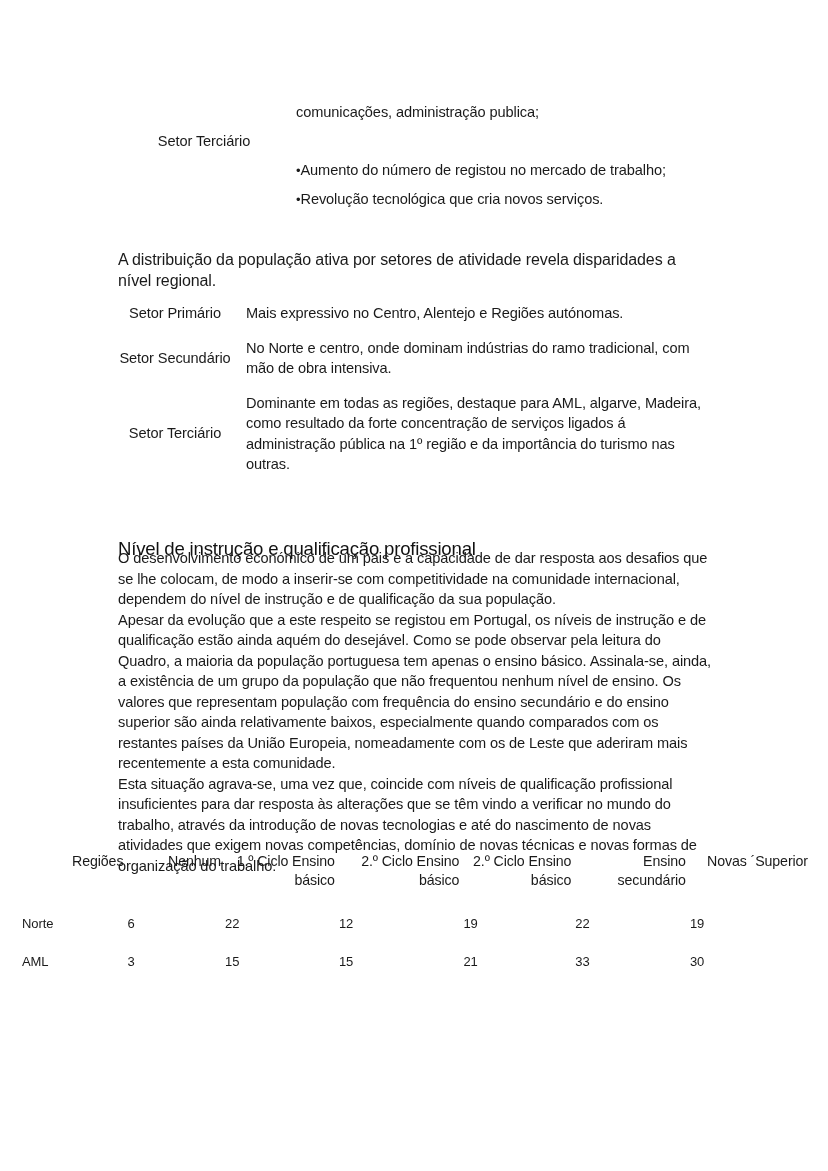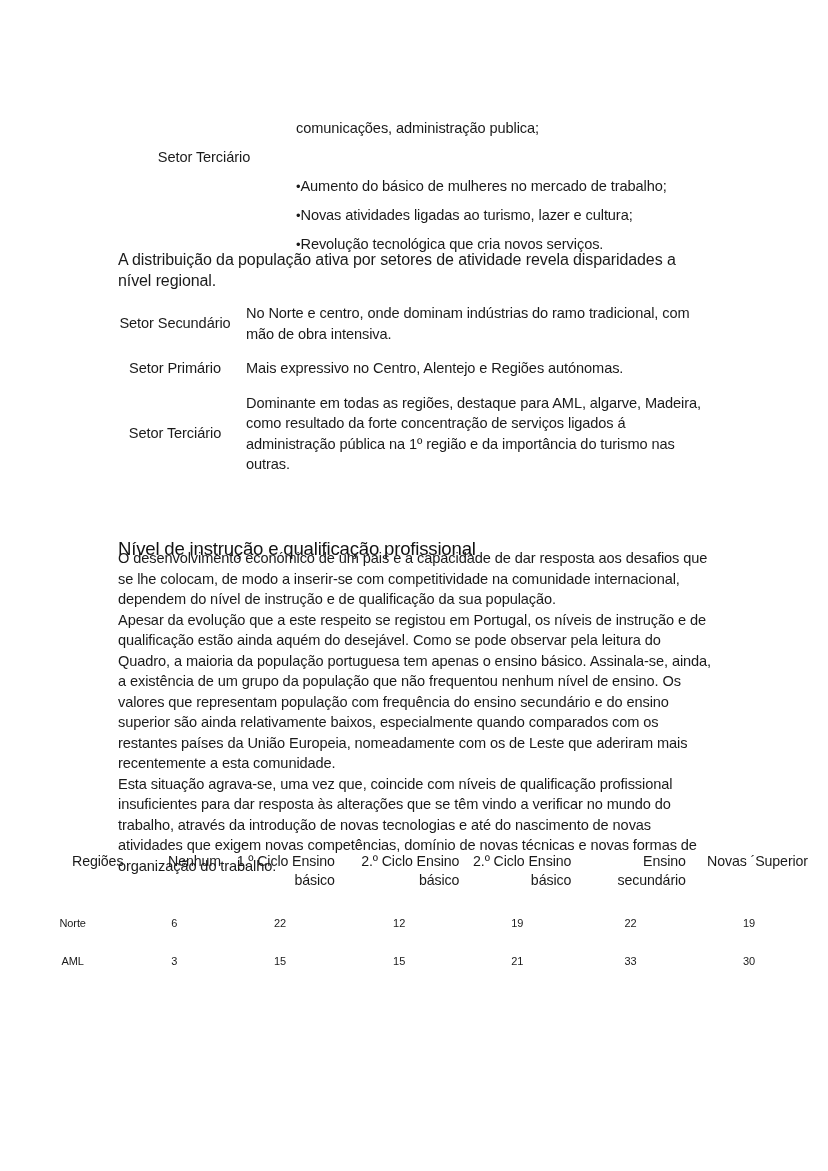--- a/index.html
+++ b/index.html
@@ -23,21 +23,20 @@
     height: 1171px;
     overflow: hidden;
   }
 
   
   .sector-bullet-table {
     position: absolute;
     left: 112px;
     top: 98px;
     width: 600px;
-    margin-top: 16px;
   }
   .sbt-row {
     display: flex;
     align-items: flex-start;
   }
   .sbt-label-col {
     width: 184px;
     flex: 0 0 184px;
     text-align: center;
     font-size: 14.6px;
@@ -136,24 +135,24 @@
   .data-table th {
     font-weight: 400;
     font-size: 14.2px;
     line-height: 19px;
     letter-spacing: -0.1px;
     text-align: right;
     vertical-align: top;
     padding: 0 2px;
   }
   .data-table td {
-    font-size: 11px;
+    font-size: 13px;
     line-height: 19px;
     letter-spacing: -0.1px;
-    text-align: center;
+    text-align: left;
     padding: 0 2px;
     height: 38px;
     vertical-align: middle;
   }
   .data-table tbody tr:first-child td { padding-top: 14px; }
 
   .col-regioes    { width: 103px; }
   .col-nenhum     { width: 95px;  }
   .col-ciclo1     { width: 112px; }
   .col-ciclo2     { width: 123px; }
@@ -175,52 +174,46 @@
       </div>
     </div>
 
     <div class="sbt-row">
       <div class="sbt-label-col">Setor Terciário</div>
     </div>
 
     <div class="sbt-row">
       <div class="sbt-label-col"></div>
       <div class="sbt-content-col">
-        <div class="sbt-line"><span class="bullet-dot">•</span><span>Aumento do básico de mulheres no mercado de trabalho;</span></div>
+        <div class="sbt-line"><span class="bullet-dot">•</span><span>Aumento do número de registou no mercado de trabalho;</span></div>
       </div>
     </div>
 
-    <div class="sbt-row">
-      <div class="sbt-label-col"></div>
-      <div class="sbt-content-col">
-        <div class="sbt-line"><span class="bullet-dot">•</span><span>Novas atividades ligadas ao turismo, lazer e cultura;</span></div>
-      </div>
-    </div>
 
     <div class="sbt-row">
       <div class="sbt-label-col"></div>
       <div class="sbt-content-col">
         <div class="sbt-line"><span class="bullet-dot">•</span><span>Revolução tecnológica que cria novos serviços.</span></div>
       </div>
     </div>
 
   </div>
 
   <div class="intro-para">A distribuição da população ativa por setores de atividade revela disparidades a nível regional.</div>
 
   <div class="sector-desc-table">
 
     <div class="sdt-row">
+      <div class="sdt-label-col">Setor Primário</div>
+      <div class="sdt-desc-col">Mais expressivo no Centro, Alentejo e Regiões autónomas.</div>
+    </div>
+
+    <div class="sdt-row">
       <div class="sdt-label-col">Setor Secundário</div>
       <div class="sdt-desc-col">No Norte e centro, onde dominam indústrias do ramo tradicional, com mão de obra intensiva.</div>
-    </div>
-
-    <div class="sdt-row">
-      <div class="sdt-label-col">Setor Primário</div>
-      <div class="sdt-desc-col">Mais expressivo no Centro, Alentejo e Regiões autónomas.</div>
     </div>
 
     <div class="sdt-row">
       <div class="sdt-label-col">Setor Terciário</div>
       <div class="sdt-desc-col">Dominante em todas as regiões, destaque para AML, algarve, Madeira, como resultado da forte concentração de serviços ligados á administração pública na 1º região e da importância do turismo nas outras.</div>
     </div>
 
   </div>
 
   <h2 class="section-heading">Nível de instrução e qualificação profissional</h2>

